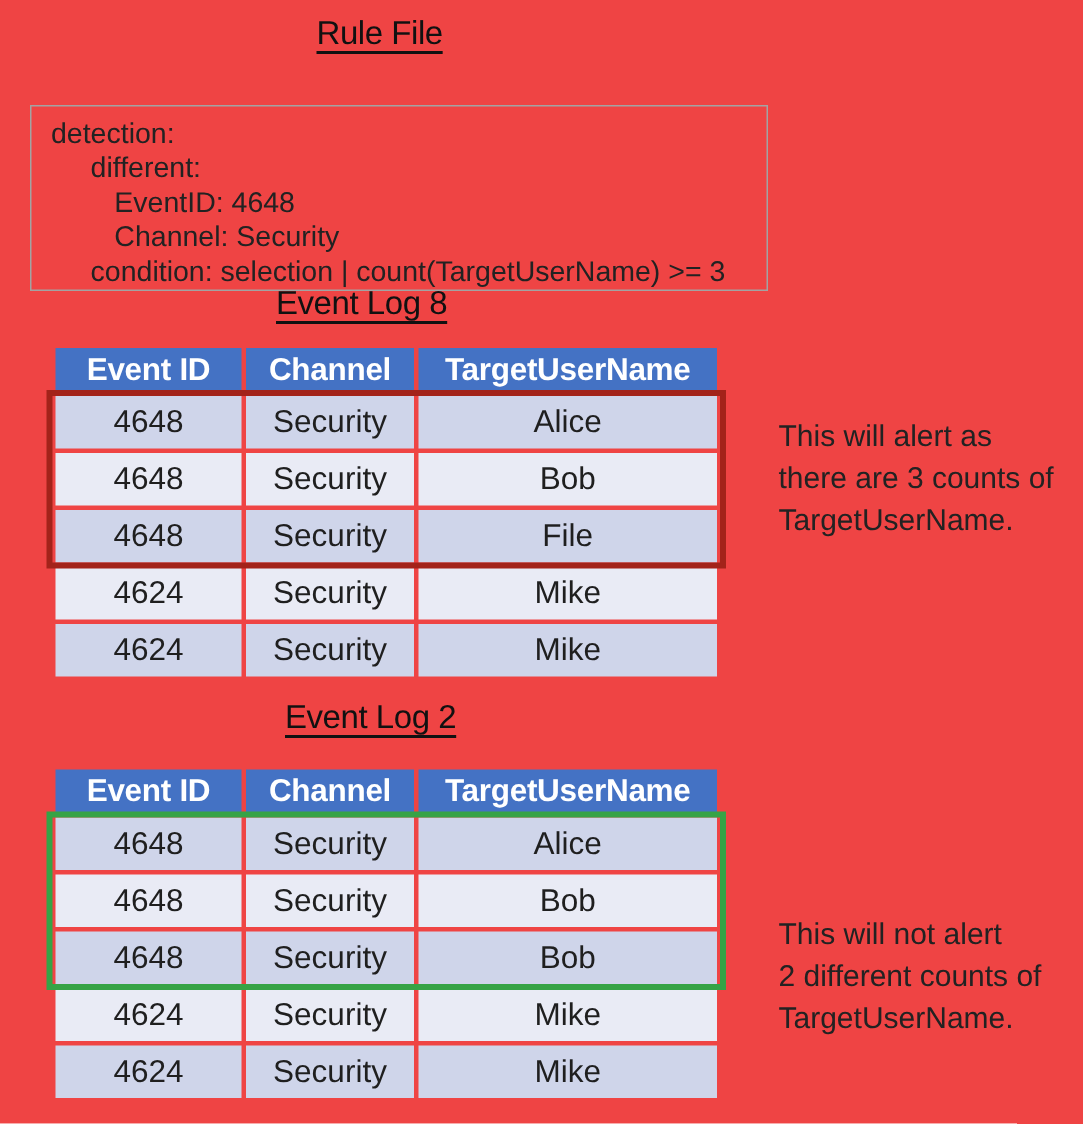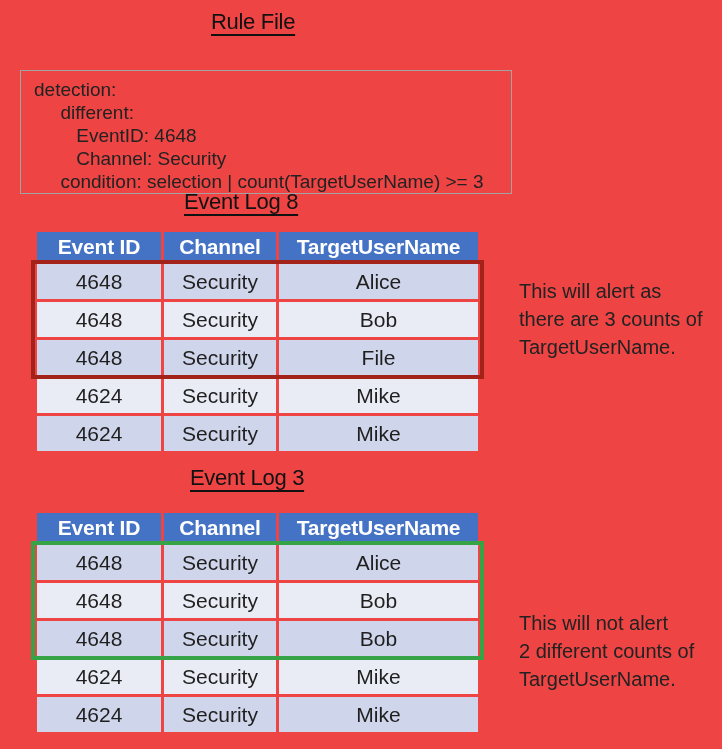--- a/index.html
+++ b/index.html
@@ -99,21 +99,21 @@
   </div>
 
   <div class="overlay ov-red"></div>
 
   <div class="annotation an-1">
     <div>This will alert as</div>
     <div>there are 3 counts of</div>
     <div>TargetUserName.</div>
   </div>
 
-  <div class="title t-log2">Event Log 3</div>
+  <div class="title t-log2">Event Log 2</div>
 
   <div class="etable tbl2">
     <div class="cell hdr">Event ID</div>
     <div class="cell hdr">Channel</div>
     <div class="cell hdr">TargetUserName</div>
 
     <div class="cell r-dark">4648</div>
     <div class="cell r-dark">Security</div>
     <div class="cell r-dark">Alice</div>
 

